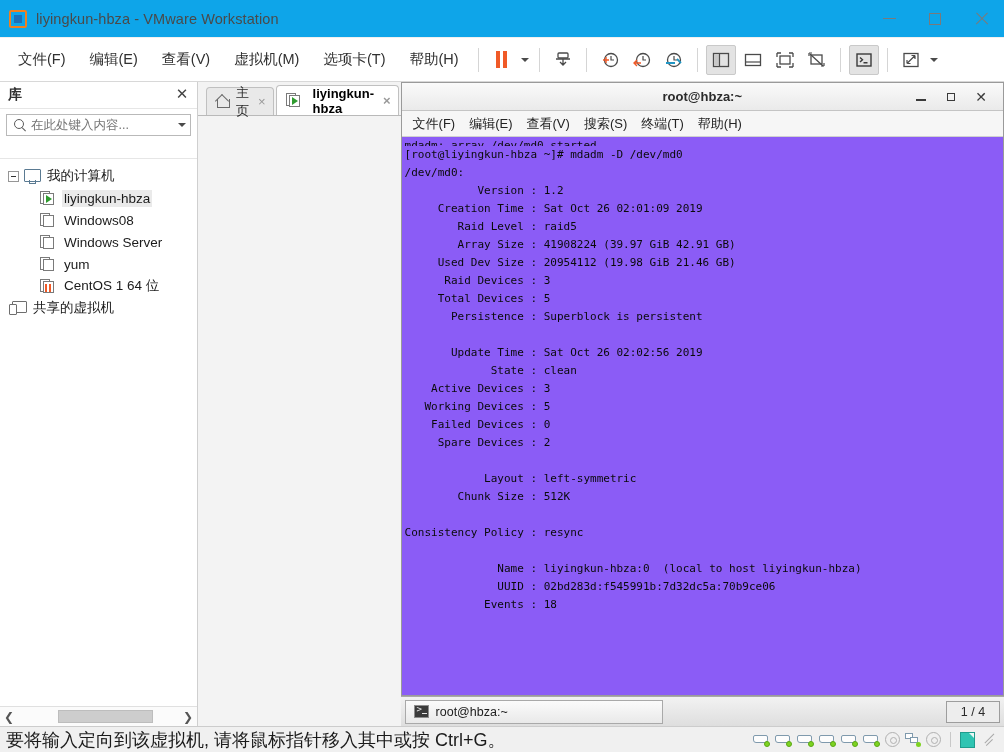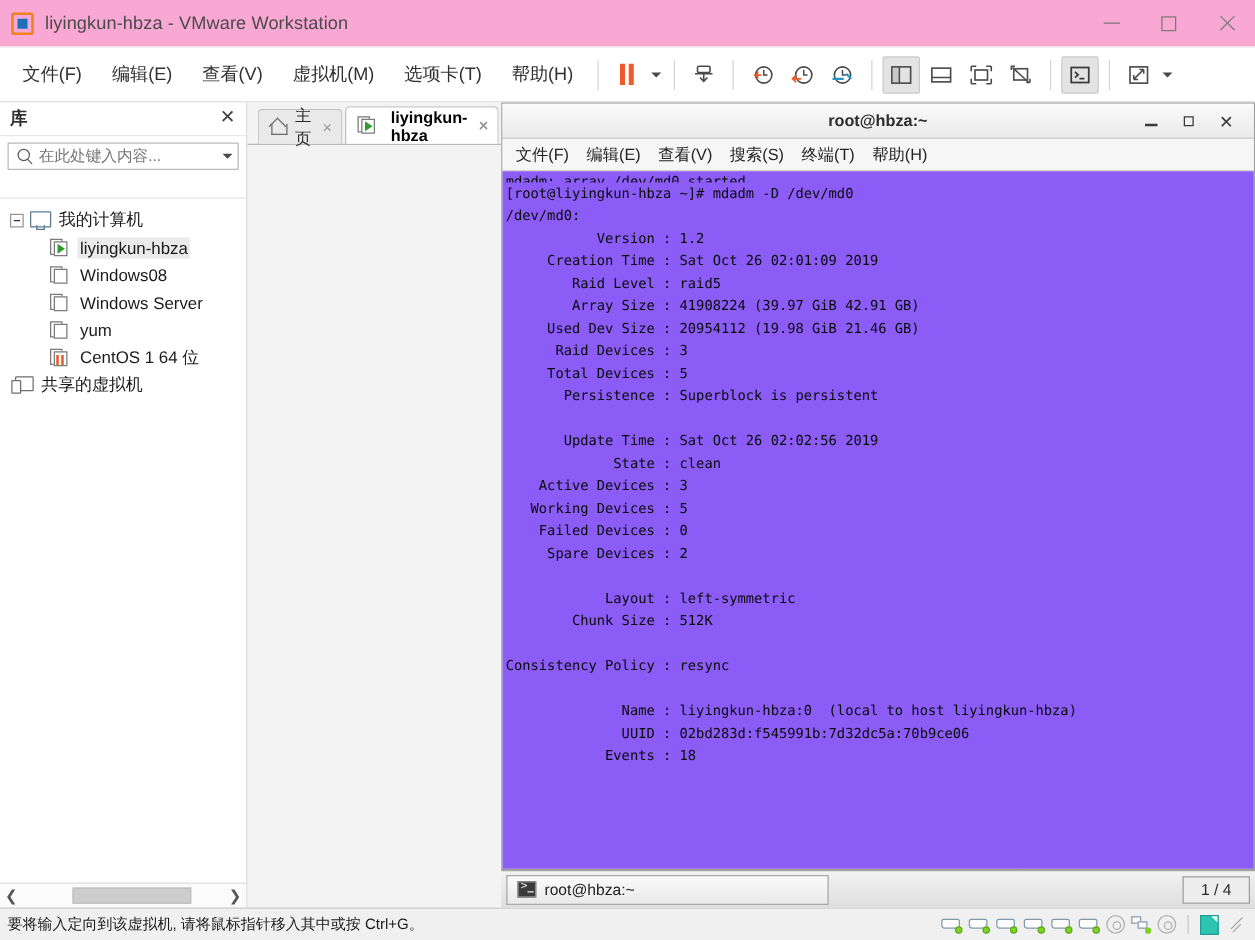--- a/index.html
+++ b/index.html
@@ -13,21 +13,21 @@
     position: relative;
     width: 1004px; height: 752px;
     display: flex; flex-direction: column;
     background: #f0f0f0;
   }
 
   
   .win-titlebar {
     height: 38px; flex: 0 0 38px;
     display: flex; align-items: center;
-    background: #f9a8d4;
+    background: #0ea5e9;
     border-bottom: 1px solid #f0f0f0;
   }
   .win-icon {
     width: 18px; height: 18px; margin-left: 9px; margin-right: 9px;
     position: relative; flex: 0 0 18px;
   }
   .win-icon .sq-o {
     position: absolute; left: 0; top: 0; width: 18px; height: 18px;
     border: 2px solid #f08020; border-radius: 2px;
   }
@@ -314,21 +314,21 @@
     margin-left: auto; height: 22px; min-width: 54px;
     border: 1px solid #9d9d9d; background: #ededed;
     display: flex; align-items: center; justify-content: center;
     font-size: 12.5px; color: #2a2a2a;
   }
 
   
   .statusbar {
     height: 26px; flex: 0 0 26px; display: flex; align-items: center;
     background: #f0f0f0; border-top: 1px solid #cccccc; padding: 0 4px 0 6px;
-    font-size: 12px; color: #1b1b1b;
+    font-size: 18px; color: #1b1b1b;
   }
   .sb-icons { margin-left: auto; display: flex; align-items: center; gap: 5px; padding-right: 4px; }
   .dev-ico {
     width: 17px; height: 14px; position: relative; flex: 0 0 17px;
   }
   .dev-ico .hd {
     position: absolute; left: 0; top: 2px; width: 15px; height: 8px;
     border: 1.3px solid #7f9aad; border-radius: 2px 2px 3px 3px; background: #fdfdfd;
   }
   .dev-ico .dot {

